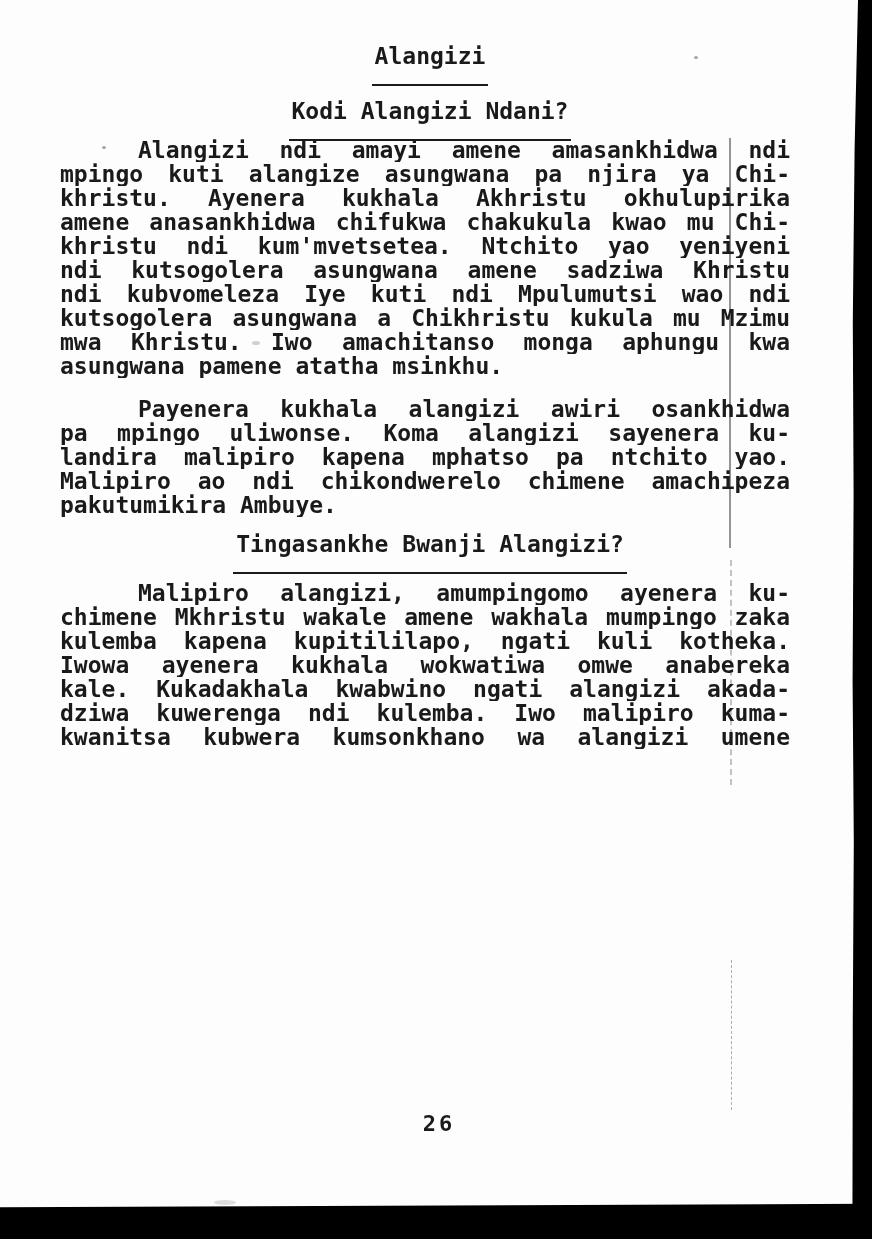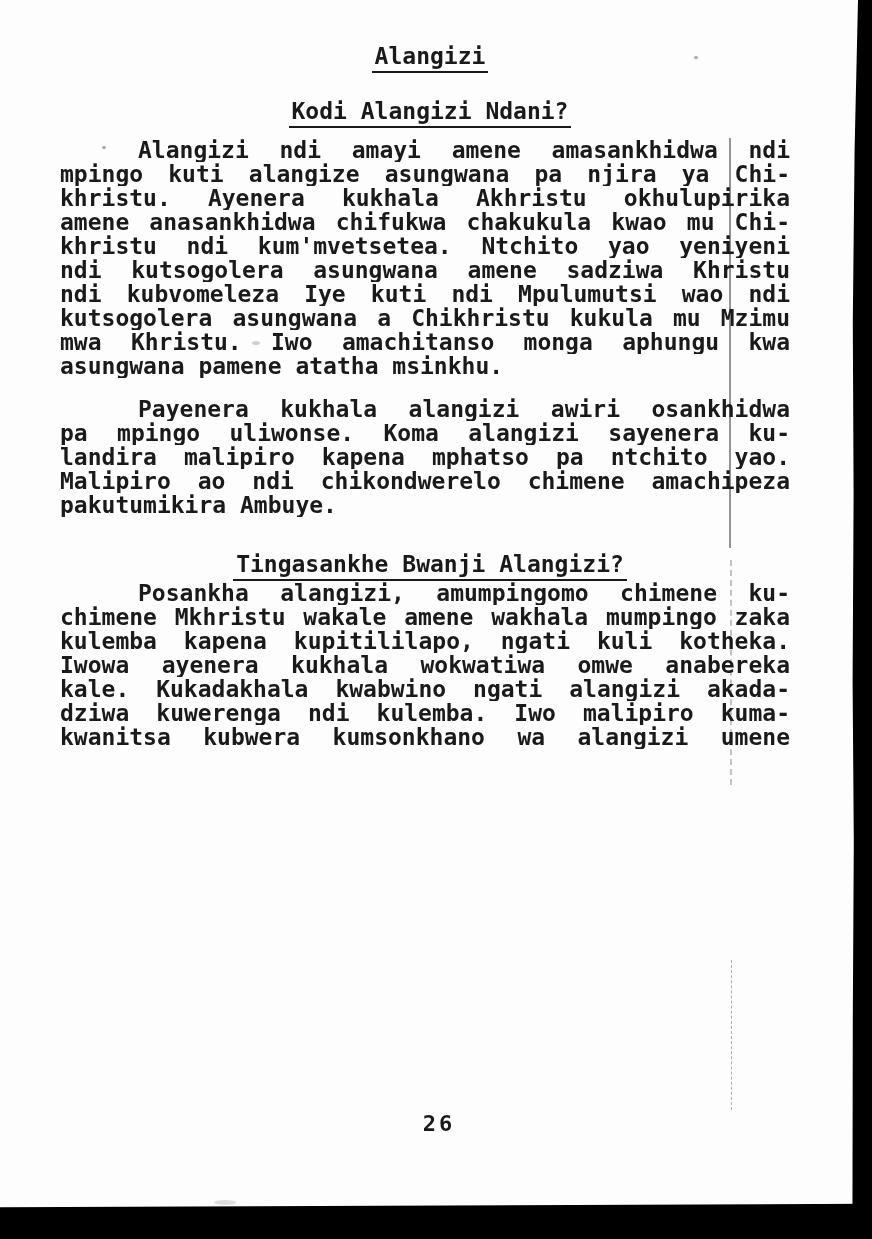--- a/index.html
+++ b/index.html
@@ -17,25 +17,25 @@
   
   .doc-title {
     position: absolute; top: 44px; left: 0; width: 860px;
     text-align: center; font-size: 23px; line-height: 24px;
   }
   .heading {
     position: absolute; left: 0; width: 860px;
     text-align: center; font-size: 23px; line-height: 24px;
   }
   .heading-1 { top: 99px; }
-  .heading-2 { top: 552px; }
+  .heading-2 { top: 532px; }
   .underlined {
     display: inline-block;
     border-bottom: 2px solid currentColor;
-    padding: 0 3px 3px 3px;
+    padding: 0 3px 16px 3px;
   }
   .para {
     position: absolute; left: 60px; width: 730px;
     font-size: 23px;
   }
   .para-1 { top: 138px; }
   .para-2 { top: 397px; }
   .para-3 { top: 581px; }
   .tline {
     height: 24px; line-height: 24px;
@@ -130,21 +130,21 @@
     <div class="tline">kutsogolera asungwana a Chikhristu kukula mu Mzimu</div>
     <div class="tline">mwa Khristu.  Iwo amachitanso monga aphungu kwa</div>
     <div class="tline last">asungwana pamene atatha msinkhu.</div>
   </div>
 
   <div class="heading heading-2">
     <span class="underlined">Tingasankhe Bwanji Alangizi?</span>
   </div>
 
   <div class="para para-3">
-    <div class="tline first">Posankha alangizi, amumpingomo chimene ku-</div>
+    <div class="tline first">Malipiro alangizi, amumpingomo ayenera ku-</div>
     <div class="tline">chimene Mkhristu wakale amene wakhala mumpingo zaka</div>
     <div class="tline">kulemba kapena kupitililapo, ngati kuli kotheka.</div>
     <div class="tline">Iwowa ayenera kukhala wokwatiwa omwe anabereka</div>
     <div class="tline">kale.  Kukadakhala kwabwino ngati alangizi akada-</div>
     <div class="tline">dziwa kuwerenga ndi kulemba.  Iwo malipiro kuma-</div>
     <div class="tline">kwanitsa kubwera kumsonkhano wa alangizi umene</div>
   </div>
 
   <div class="page-number">26</div>
 

